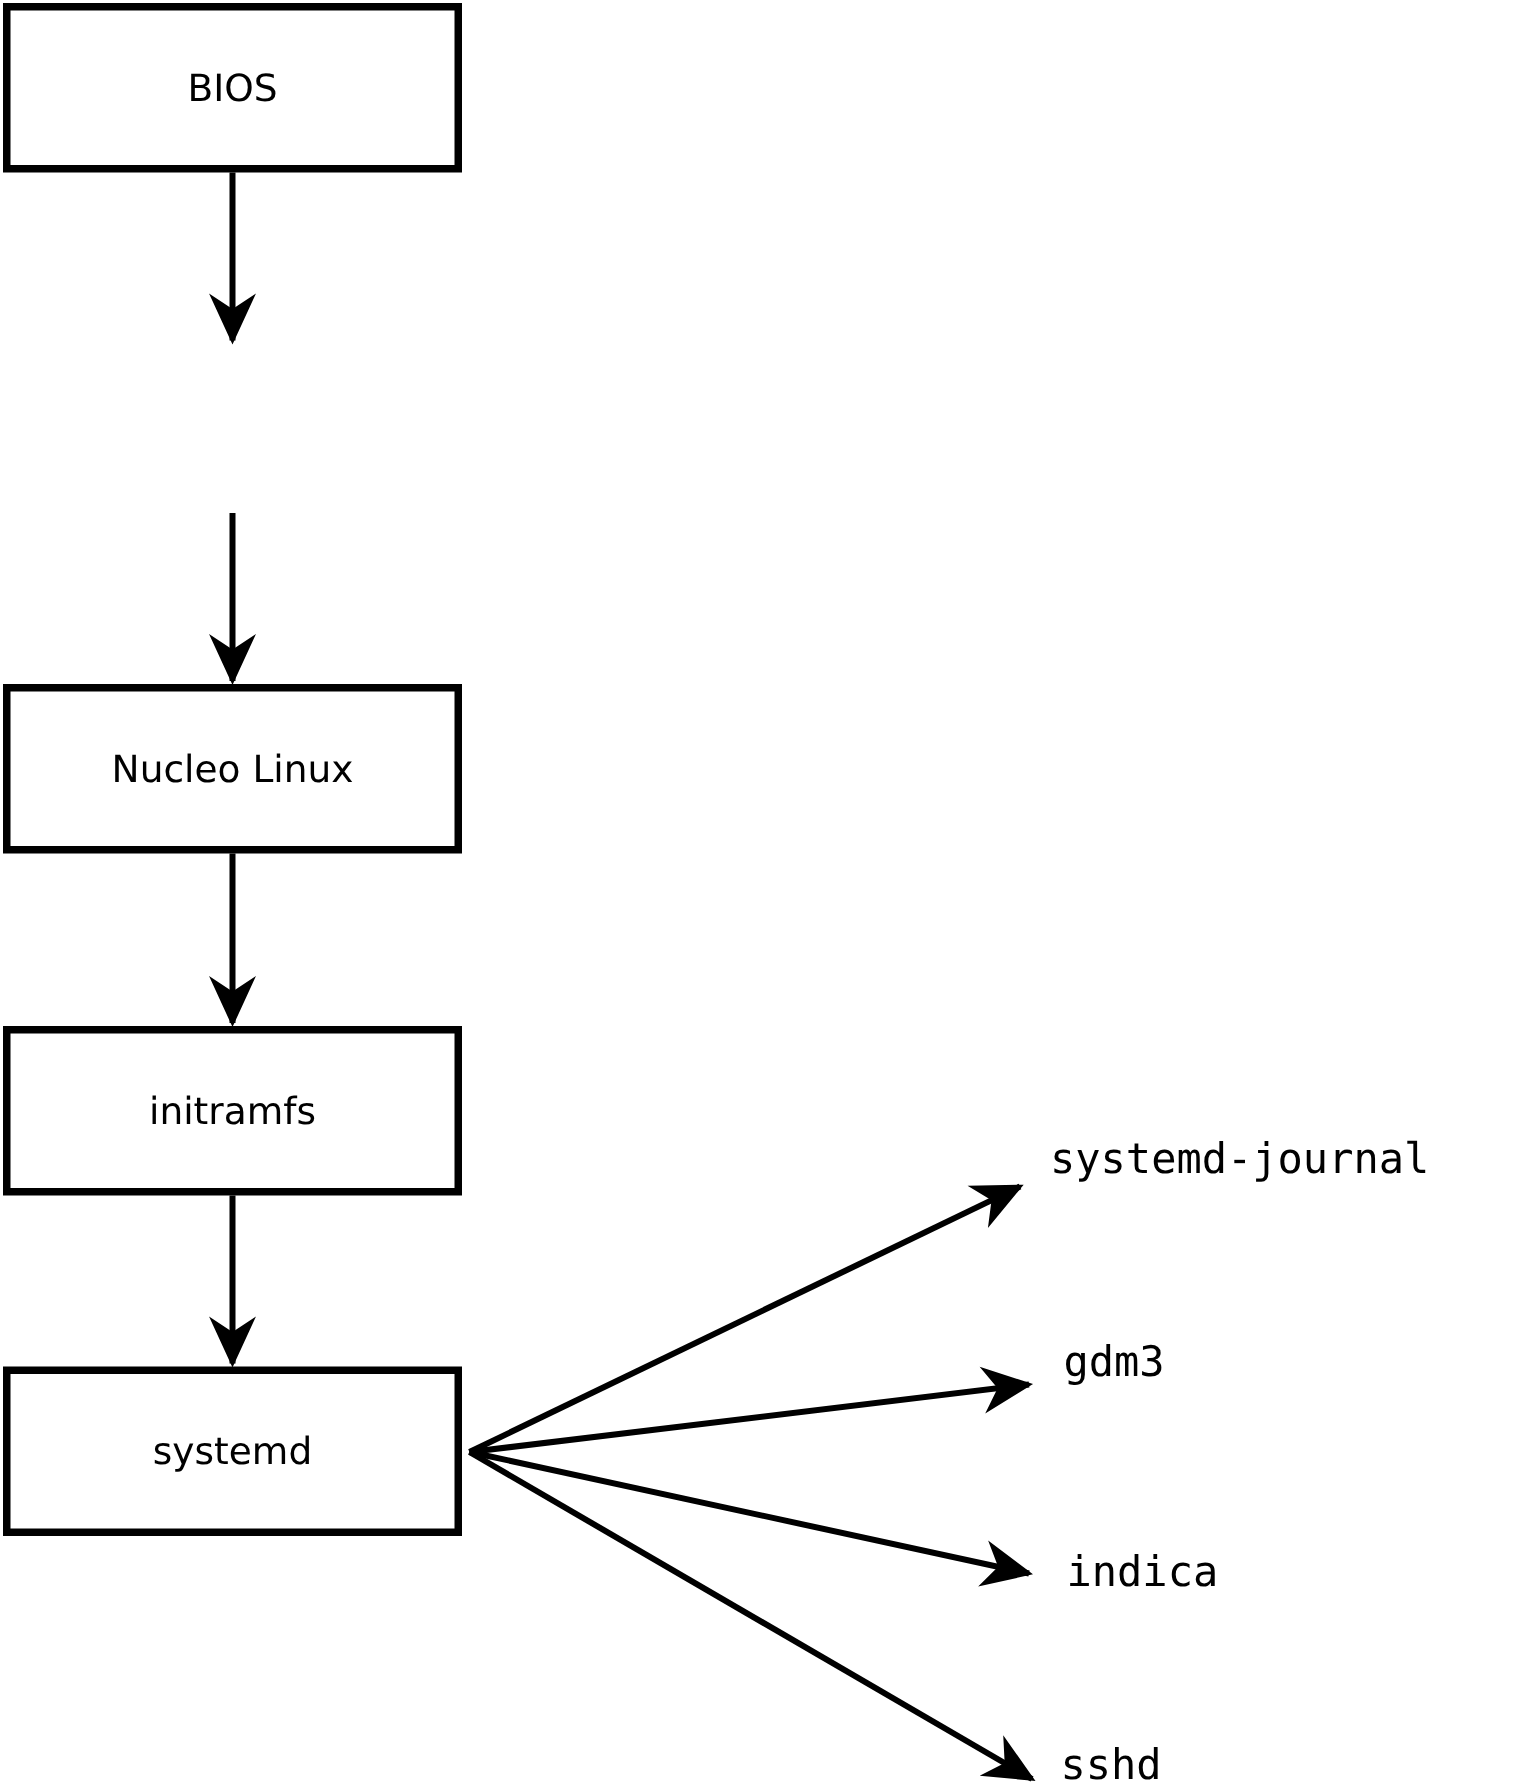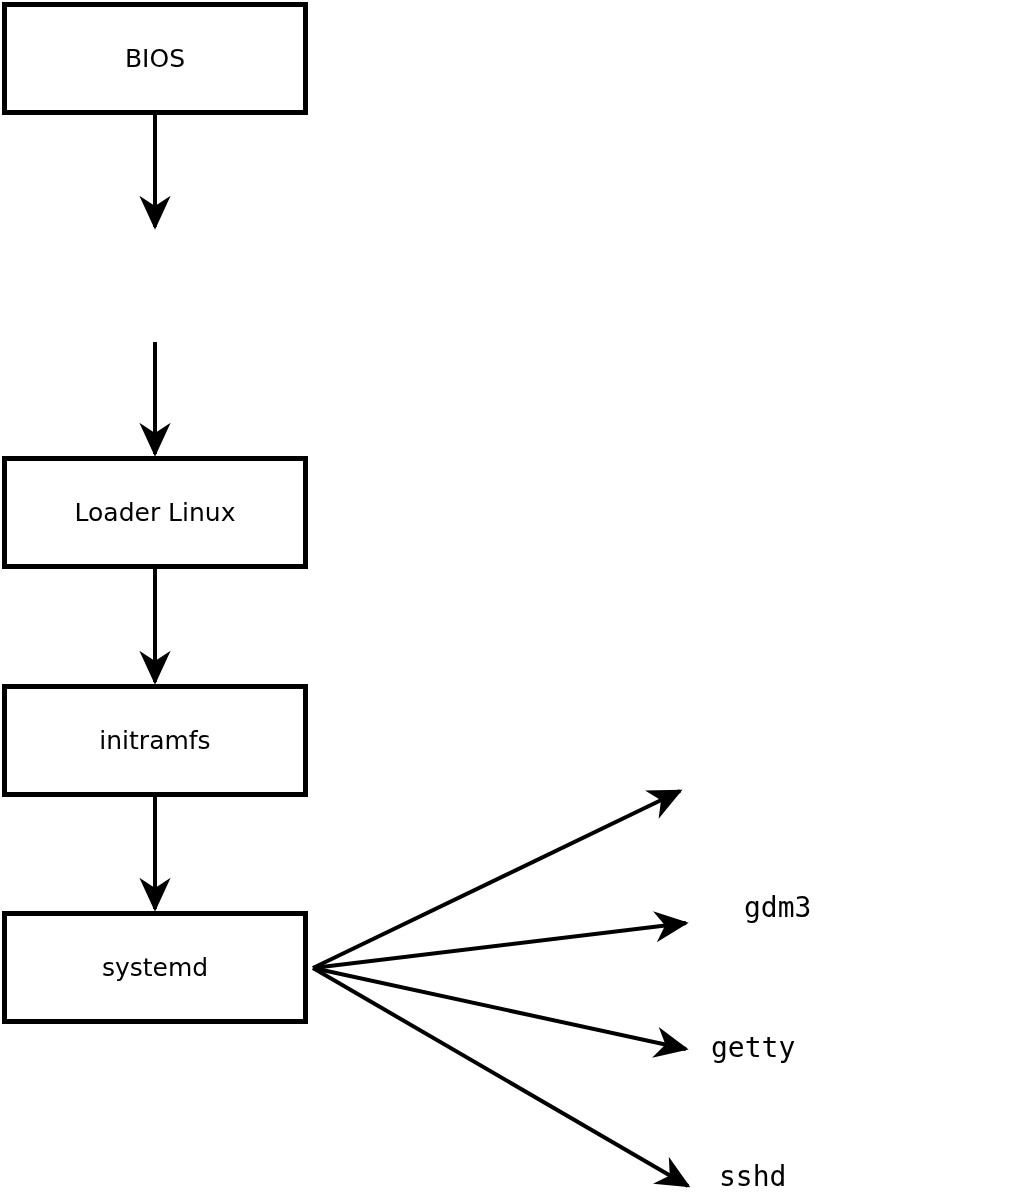--- a/index.html
+++ b/index.html
@@ -48,43 +48,43 @@
   }
   .service-label {
     position: absolute;
     font-family: "DejaVu Sans Mono", "Liberation Mono", monospace;
     font-size: 28px;
     line-height: 1.1;
     color: #000000;
     white-space: nowrap;
   }
   #svc-journal { left: 700px; top: 758px; }
-  #svc-gdm3    { left: 744px; top: 893px; }
+  #svc-gdm3    { left: 709px; top: 893px; }
   #svc-getty   { left: 711px; top: 1033px; }
-  #svc-sshd    { left: 707px; top: 1162px; margin-left: 12px; }
+  #svc-sshd    { left: 707px; top: 1162px; }
 
   #caption {
     position: absolute;
     left: 547px;
     top: 156px;
     font-size: 27px;
     color: #000000;
     white-space: nowrap;
   }
 </style>
 </head>
 <body>
 
 <div id="canvas">
 
   <div class="node-box" id="box-bios">
     <span class="node-label">BIOS</span>
   </div>
   <div class="node-box" id="box-kernel">
-    <span class="node-label">Loader Linux</span>
+    <span class="node-label">Nucleo Linux</span>
   </div>
   <div class="node-box" id="box-initramfs">
     <span class="node-label">initramfs</span>
   </div>
   <div class="node-box" id="box-systemd">
     <span class="node-label">systemd</span>
   </div>
 
   <svg id="arrow-layer" viewBox="0 0 1024 1193" xmlns="http://www.w3.org/2000/svg">
     <defs>
@@ -97,18 +97,19 @@
     <line x1="155" y1="342" x2="155" y2="454" stroke="#000000" stroke-width="4" marker-end="url(#arrowhead)"></line>
     <line x1="155" y1="569" x2="155" y2="682" stroke="#000000" stroke-width="4" marker-end="url(#arrowhead)"></line>
     <line x1="155" y1="797" x2="155" y2="909" stroke="#000000" stroke-width="4" marker-end="url(#arrowhead)"></line>
 
     <line x1="313" y1="968" x2="680" y2="791" stroke="#000000" stroke-width="4" marker-end="url(#arrowhead)"></line>
     <line x1="313" y1="968" x2="686" y2="923" stroke="#000000" stroke-width="4" marker-end="url(#arrowhead)"></line>
     <line x1="313" y1="968" x2="686" y2="1049" stroke="#000000" stroke-width="4" marker-end="url(#arrowhead)"></line>
     <line x1="313" y1="968" x2="688" y2="1186" stroke="#000000" stroke-width="4" marker-end="url(#arrowhead)"></line>
   </svg>
 
+  <span class="service-label" id="svc-journal">systemd-journal</span>
   <span class="service-label" id="svc-gdm3">gdm3</span>
-  <span class="service-label" id="svc-getty">getty</span>
+  <span class="service-label" id="svc-getty">indica</span>
   <span class="service-label" id="svc-sshd">sshd</span>
 
 
 </div>
 
 </body></html>

